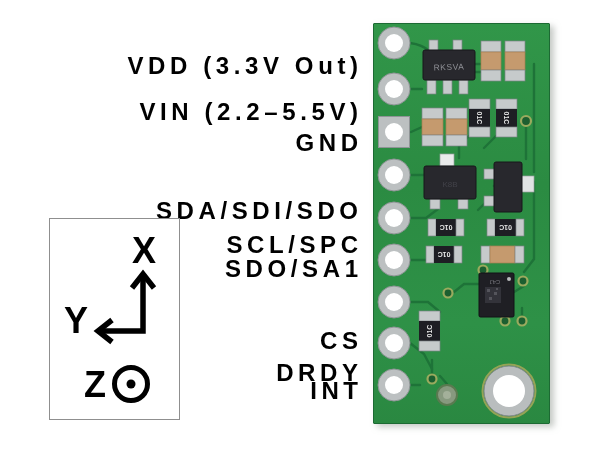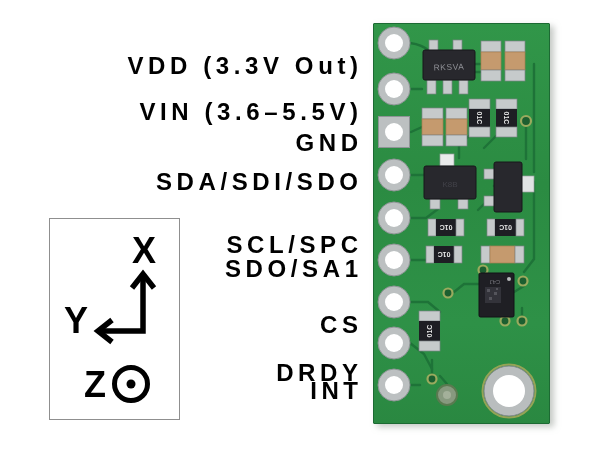--- a/index.html
+++ b/index.html
@@ -28,26 +28,26 @@
   .board svg,.axis-box svg{display:block;}
   svg text{font-family:"Liberation Sans",sans-serif;}
 </style>
 </head>
 <body>
 
 <div class="stage">
 
   <div>
     <div class="pin-label" style="top:29px">VDD (3.3V Out)</div>
-    <div class="pin-label" style="top:75px">VIN (3.6–5.5V)</div>
+    <div class="pin-label" style="top:75px">VIN (2.2–5.5V)</div>
     <div class="pin-label" style="top:106px">GND</div>
-    <div class="pin-label" style="top:145px">SDA/SDI/SDO</div>
+    <div class="pin-label" style="top:174px">SDA/SDI/SDO</div>
     <div class="pin-label" style="top:208px">SCL/SPC</div>
     <div class="pin-label" style="top:232px">SDO/SA1</div>
-    <div class="pin-label" style="top:288px">CS</div>
+    <div class="pin-label" style="top:304px">CS</div>
     <div class="pin-label" style="top:336px">DRDY</div>
     <div class="pin-label" style="top:354px">INT</div>
   </div>
 
   <div class="axis-box">
     <svg width="129" height="200" viewBox="0 0 129 200">
       <text x="94" y="44" text-anchor="middle" font-size="36" font-weight="bold" fill="#000">X</text>
       <text x="26" y="114" text-anchor="middle" font-size="36" font-weight="bold" fill="#000">Y</text>
       <text x="45" y="178" text-anchor="middle" font-size="36" font-weight="bold" fill="#000">Z</text>
 

